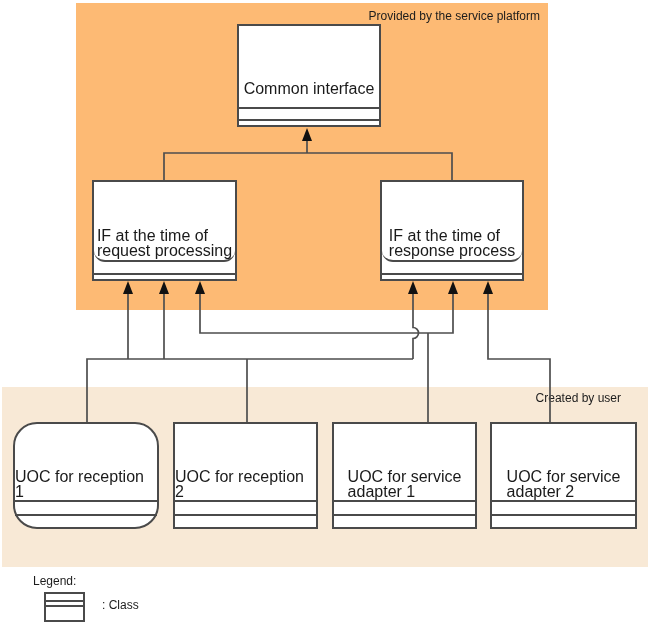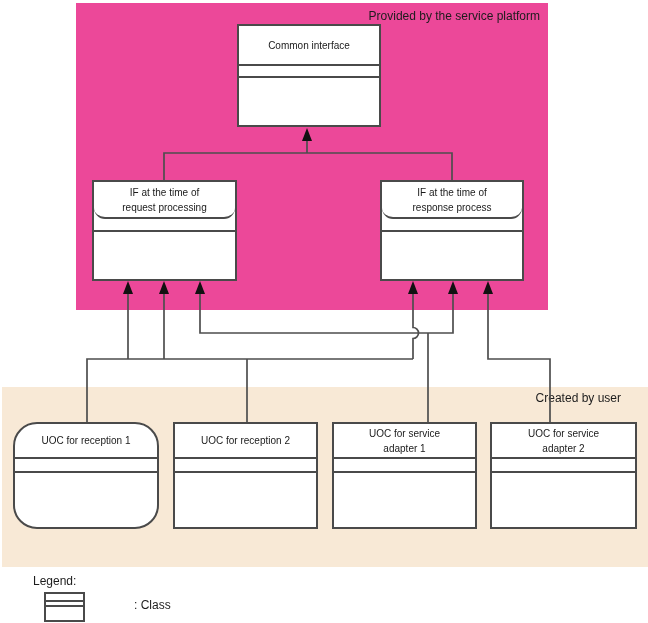--- a/index.html
+++ b/index.html
@@ -12,21 +12,21 @@
     height: 623px;
     background: #ffffff;
     overflow: hidden;
     color: #1a1a1a;
   }
 
   
   .region { position: absolute; }
   .region-platform {
     left: 76px; top: 3px; width: 472px; height: 307px;
-    background: #ec4899;
+    background: #fdba74;
   }
   .region-user {
     left: 2px; top: 387px; width: 646px; height: 180px;
     background: #f8e9d6;
   }
   .region-label {
     position: absolute;
     font-size: 12px;
     line-height: 14px;
     color: #1c1c1c;
@@ -47,25 +47,25 @@
     position: absolute;
     background: #ffffff;
     border: 2px solid #4a4a4a;
     display: flex;
     flex-direction: column;
   }
   .uml-title {
     display: flex;
     align-items: center;
     justify-content: center;
-    text-align: center;
-    font-size: 10px;
+    font-size: 16px;
     line-height: 15px;
     white-space: pre-line;
     border-bottom: 2px solid #4a4a4a;
+    margin-top: 43px;
   }
   .uml-mid { border-bottom: 2px solid #4a4a4a; }
   .uml-body { flex: 1 1 auto; }
 
   #box-common      { left: 237px; top:  24px; width: 144px; height: 103px; }
   #box-common .uml-title { height: 40px; }
   #box-common .uml-mid   { height: 12px; }
 
   #box-if-request  { left:  92px; top: 180px; width: 145px; height: 101px; }
   #box-if-response { left: 380px; top: 180px; width: 144px; height: 101px; }
@@ -98,21 +98,20 @@
     flex-direction: column;
   }
   .legend-icon .li-top { height: 8px; border-bottom: 2px solid #4a4a4a; }
   .legend-icon .li-mid { height: 5px; border-bottom: 2px solid #4a4a4a; }
   .legend-icon .li-bot { flex: 1 1 auto; }
   .legend-entry {
     position: absolute;
     left: 102px; top: 598px;
     font-size: 12px;
     color: #1c1c1c;
-    margin-left: 32px;
   }
 </style>
 </head>
 <body>
 
 <div class="canvas">
 
   <div class="region region-platform">
     <div class="region-label">Provided by the service platform</div>
   </div>

